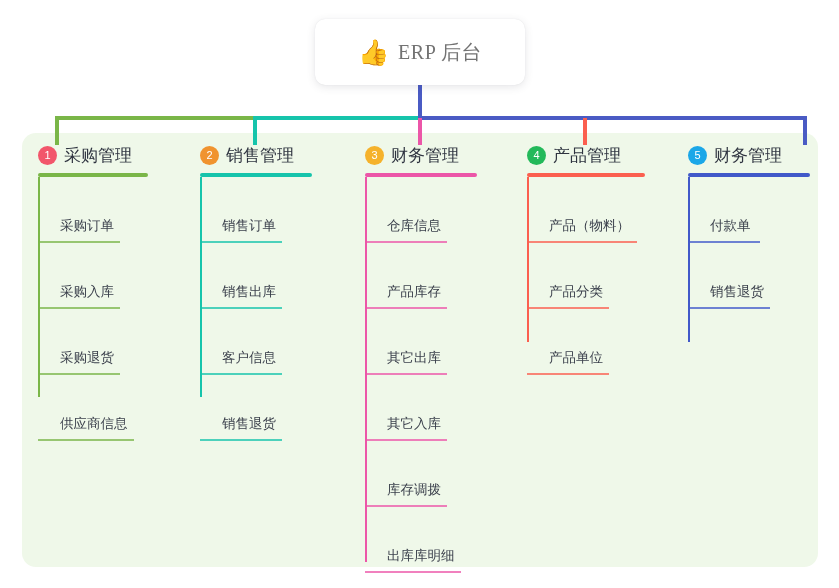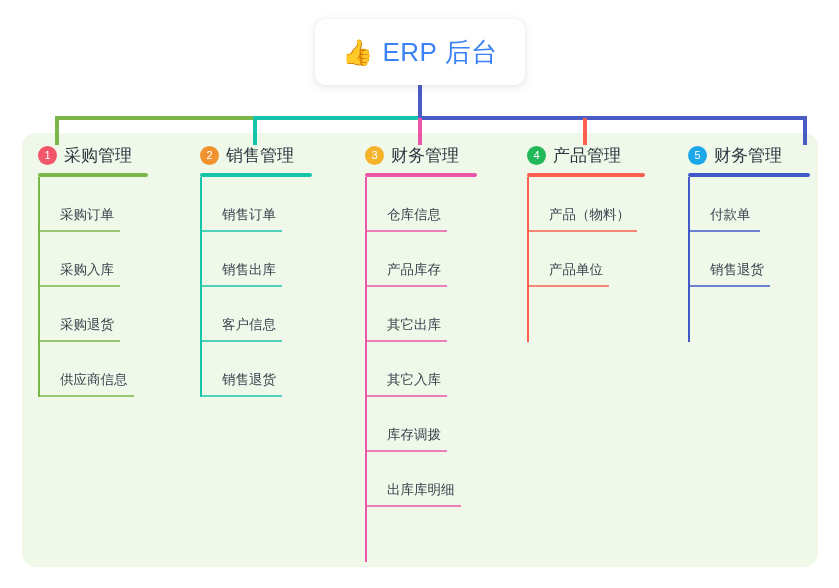--- a/index.html
+++ b/index.html
@@ -52,24 +52,25 @@
     display: flex;
     align-items: center;
     gap: 9px;
   }
   .root-emoji {
     font-size: 25px;
     line-height: 1;
     display: inline-block;
   }
   .root-title-text {
-    font-size: 26px;
-    color: #3b82f6;
+    font-size: 20px;
+    color: #737373;
     letter-spacing: 0.5px;
     white-space: nowrap;
+    font-family: Liberation Serif, serif;
   }
 
   
   .connectors {
     position: absolute;
     left: 0; top: 0;
     width: 839px;
     height: 588px;
     pointer-events: none;
   }
@@ -115,21 +116,21 @@
     padding-left: 0;
   }
   .item-stem {
     position: absolute;
     left: 0;
     top: 0;
     width: 2px;
   }
   .item {
     position: relative;
-    height: 55px;
+    height: 66px;
     box-sizing: border-box;
     padding-left: 22px;
   }
   .item-label {
     font-size: 13.5px;
     color: #3a3f4b;
     white-space: nowrap;
     position: absolute;
     left: 22px;
     bottom: 8px;
@@ -260,20 +261,24 @@
           <span class="col-title">产品管理</span>
         </div>
         <div class="col-rule" style="width: 118px; background: rgb(251, 95, 79);"></div>
         <div class="items">
           <div class="item-stem" style="background: rgb(251, 95, 79); height: 165px;"></div>
           <div class="item">
             <span class="item-label">产品（物料）</span>
             <div class="item-rule" style="width: 110px; background: rgb(251, 95, 79); opacity: 0.75;"></div>
           </div>
           <div class="item">
+            <span class="item-label">产品分类</span>
+            <div class="item-rule" style="width: 82px; background: rgb(251, 95, 79); opacity: 0.75;"></div>
+          </div>
+          <div class="item">
             <span class="item-label">产品单位</span>
             <div class="item-rule" style="width: 82px; background: rgb(251, 95, 79); opacity: 0.75;"></div>
           </div>
         </div>
       </div>
       <div class="column" style="left: 670px;">
         <div class="col-header">
           <span class="badge" style="background: rgb(27, 167, 232);">5</span>
           <span class="col-title">财务管理</span>
         </div>

